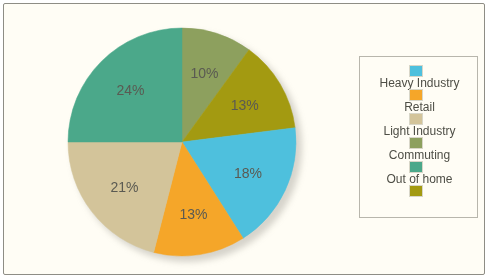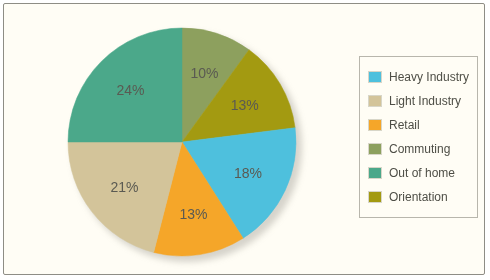--- a/index.html
+++ b/index.html
@@ -72,20 +72,21 @@
     width: 119px;
     box-sizing: border-box;
     background: #fffdf5;
     border: 1px solid #b8b6ac;
     padding: 8px 6px 8px 8px;
   }
   .legend-row {
     display: flex;
     align-items: center;
     height: 24px;
+    flex-direction: column;
   }
   .legend-swatch {
     width: 14px;
     height: 12px;
     box-sizing: border-box;
     border: 1px solid #d8d6c8;
     margin-right: 7px;
     flex: 0 0 auto;
   }
   .legend-text {
@@ -123,34 +124,33 @@
     </svg>
   </div>
 
   <div id="legend">
 
   <div class="legend-row">
         <span class="legend-swatch" style="background: rgb(78, 192, 221);"></span>
         <span class="legend-text">Heavy Industry</span>
       </div>
       <div class="legend-row">
+        <span class="legend-swatch" style="background: rgb(245, 166, 41);"></span>
+        <span class="legend-text">Retail</span>
+      </div>
+      <div class="legend-row">
         <span class="legend-swatch" style="background: rgb(211, 196, 154);"></span>
         <span class="legend-text">Light Industry</span>
-      </div>
-      <div class="legend-row">
-        <span class="legend-swatch" style="background: rgb(245, 166, 41);"></span>
-        <span class="legend-text">Retail</span>
       </div>
       <div class="legend-row">
         <span class="legend-swatch" style="background: rgb(141, 160, 94);"></span>
         <span class="legend-text">Commuting</span>
       </div>
       <div class="legend-row">
         <span class="legend-swatch" style="background: rgb(75, 168, 138);"></span>
         <span class="legend-text">Out of home</span>
       </div>
       <div class="legend-row">
         <span class="legend-swatch" style="background: rgb(163, 154, 17);"></span>
-        <span class="legend-text">Orientation</span>
       </div>
     </div>
 
 </div>
 
 </body></html>

